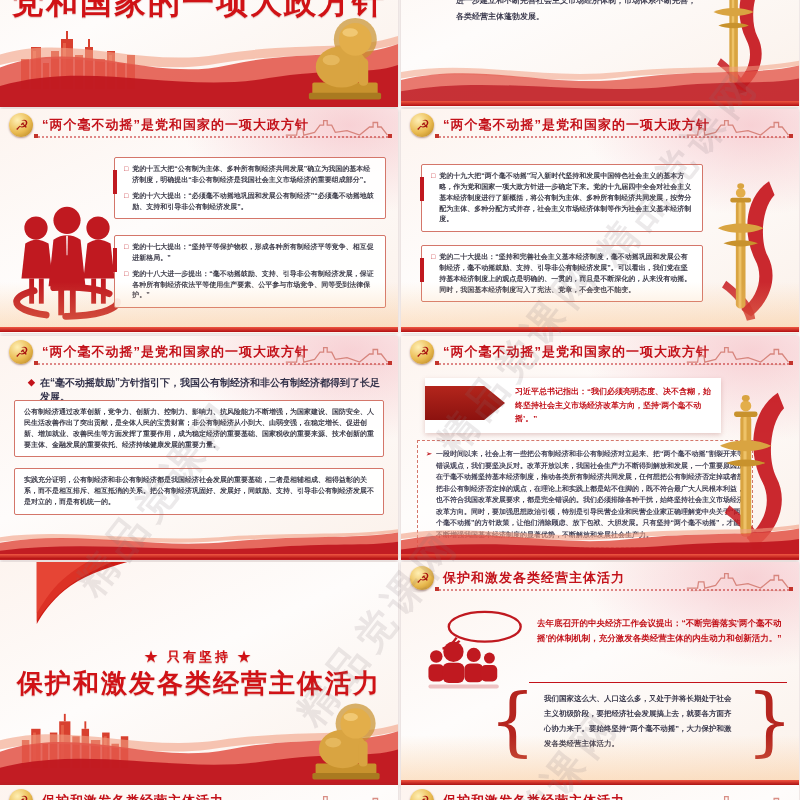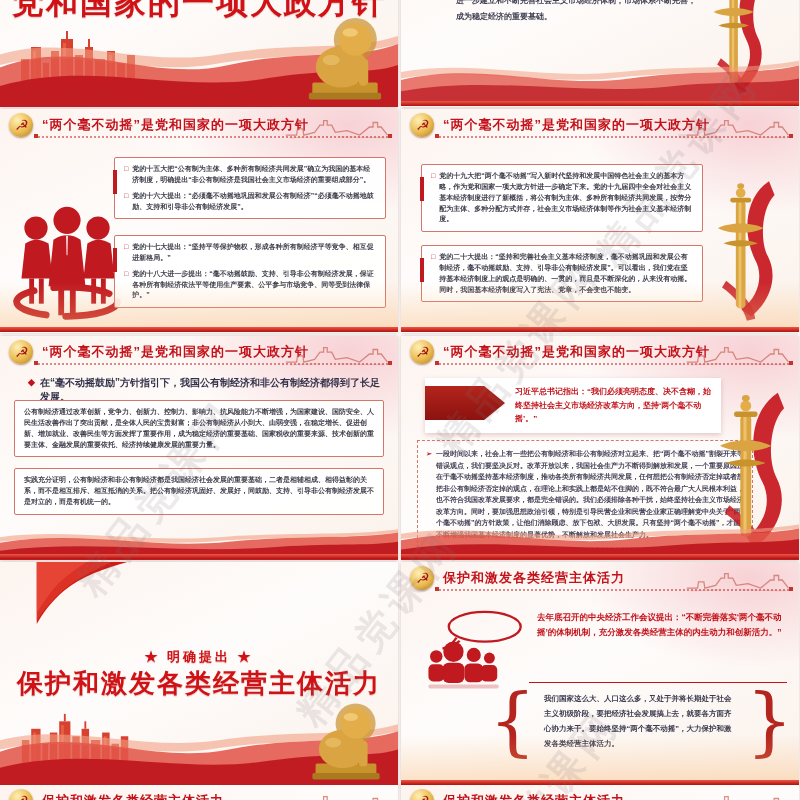--- a/index.html
+++ b/index.html
@@ -42,21 +42,21 @@
   .pennant{position:absolute;left:0;top:8px;width:80px;height:34px;
            background:linear-gradient(180deg,#b3251c,#8c120f);
            -webkit-clip-path:polygon(0 0,74% 0,100% 50%,74% 100%,0 100%);
            clip-path:polygon(0 0,74% 0,100% 50%,74% 100%,0 100%);}
   .quotetext{margin:0 8px 0 90px;padding:7px 0;font-size:8px;font-weight:bold;color:#c3121a;line-height:1.7;}
   .dashbox{position:absolute;border:1px dashed #d4766a;background:rgba(255,255,255,.55);
            padding:7px 8px;font-size:7px;font-weight:bold;color:#46455a;line-height:1.65;}
   .dashbox .li{margin:0;}
   .bigtitle{position:absolute;left:0;right:0;text-align:center;font-weight:900;color:#d01216;
             letter-spacing:2px;text-shadow:0 1px 1px rgba(150,30,20,.25);}
-  .leadtext{position:absolute;font-size:8.5px;font-weight:bold;color:#c3121a;line-height:1.8;}
+  .leadtext{position:absolute;font-size:8.5px;font-weight:bold;color:#c3121a;line-height:1.8;margin-top:6px;}
   .leadline{position:absolute;height:0;border-bottom:1.5px solid #c3121a;}
   .bracewrap{position:absolute;display:flex;align-items:center;}
   .brace{font-family:"DejaVu Serif",serif;font-size:74px;font-weight:400;color:#b5251f;line-height:.9;flex:0 0 auto;}
   .bracetext{font-size:7.5px;font-weight:bold;color:#3c3b4e;line-height:2;padding:0 8px;}
   .wm{position:absolute;z-index:60;font-size:40px;font-weight:bold;letter-spacing:7px;
       color:rgba(128,112,118,.15);transform:rotate(-52deg);pointer-events:none;white-space:nowrap;}
   .art{position:absolute;pointer-events:none;}
 </style>
 </head>
 <body>
@@ -166,21 +166,21 @@
     </svg>
   <svg class="art" style="right:10px;bottom:4px;width:86px;height:98px">
       <use href="#lion"></use>
     </svg>
 </div>
 
 <div class="slide" style="left:401px;top:-117px">
 
   <div style="position:absolute;left:55px;top:110px;width:275px;font-size:8px;font-weight:bold;color:#3e3d50;line-height:16px">
     <div>进一步建立和不断完善社会主义市场经济体制，市场体系不断完善，</div>
-    <div>成为稳定经济的重要基础。</div>
+    <div>各类经营主体蓬勃发展。</div>
   </div>
 
   <svg class="art" style="right:16px;top:84px;width:100px;height:134px">
       <use href="#pillar"></use>
     </svg>
   <svg class="art" style="left:0;bottom:3px;width:398px;height:56px;opacity:.9">
       <use href="#wave"></use>
     </svg>
   <div class="strip"></div>
 </div>
@@ -315,21 +315,21 @@
   <svg class="art" style="left:0;bottom:0;width:398px;height:46px">
       <use href="#wave"></use>
     </svg>
   <div class="strip"></div>
 </div>
 
 <div class="slide" style="left:0;top:562px">
   <svg class="art" style="left:-2px;top:-2px;width:176px;height:64px">
       <use href="#flagcorner"></use>
     </svg>
-  <div class="bigtitle" style="top:86px;font-size:13px;letter-spacing:3px">★ 明确提出 ★</div>
+  <div class="bigtitle" style="top:86px;font-size:13px;letter-spacing:3px">★ 只有坚持 ★</div>
   <div class="bigtitle" style="top:104px;font-size:26px">保护和激发各类经营主体活力</div>
   <svg class="art" style="left:20px;top:150px;width:112px;height:56px">
       <use href="#skyline"></use>
     </svg>
   <svg class="art" style="left:0;bottom:0;width:398px;height:80px">
       <use href="#wave"></use>
     </svg>
   <svg class="art" style="right:12px;bottom:4px;width:80px;height:90px">
       <use href="#lion"></use>
     </svg>

